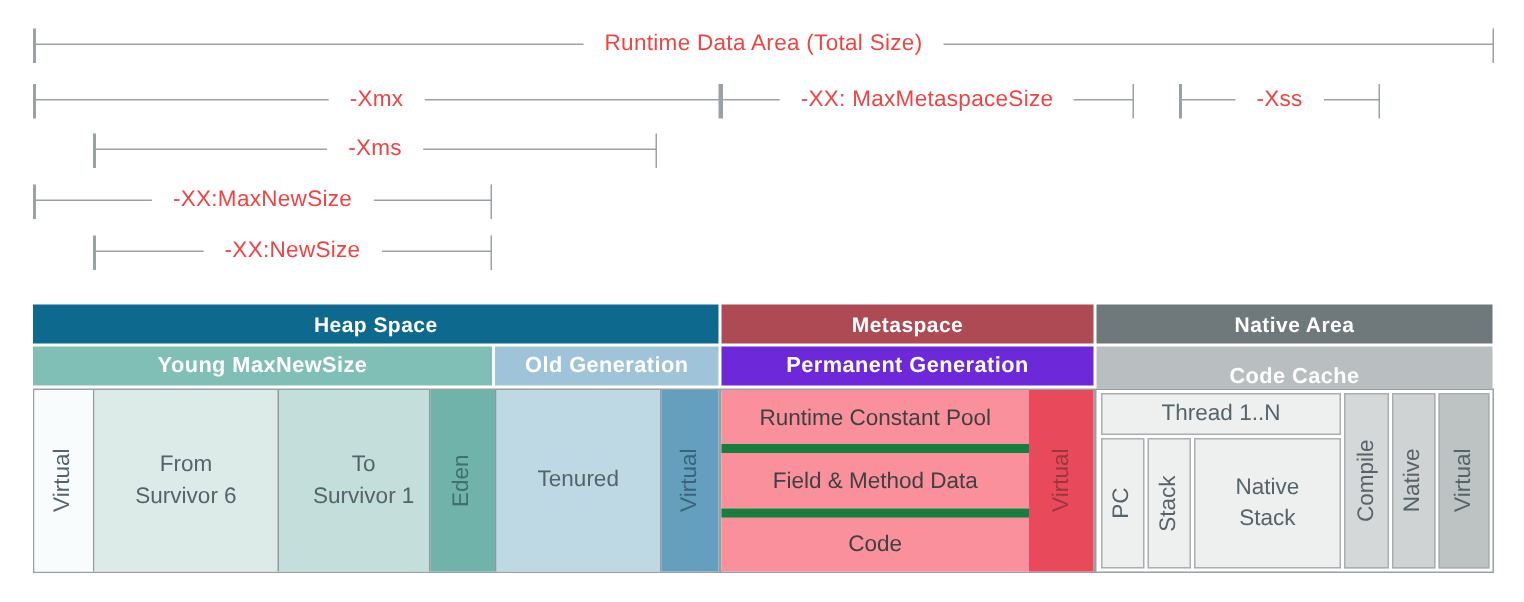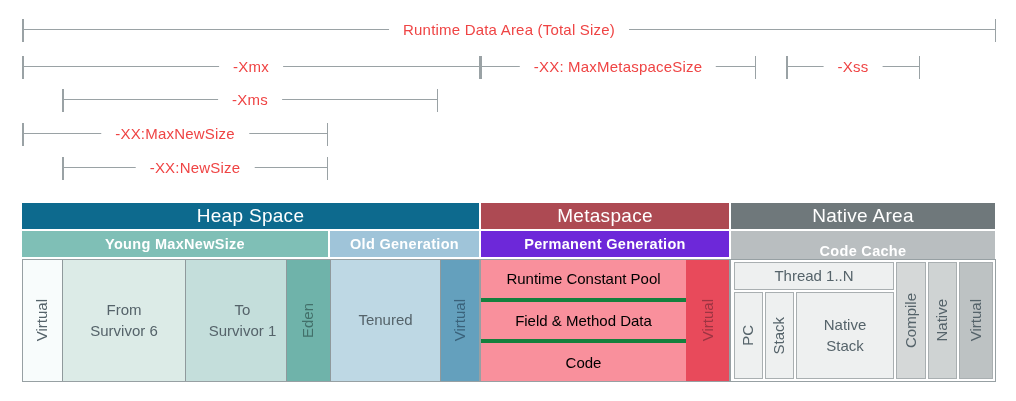--- a/index.html
+++ b/index.html
@@ -23,21 +23,21 @@
   #b-xmx{left:22px;width:458px;top:66px;}
   #b-maxmeta{left:480px;width:276px;top:66px;}
   #b-xss{left:786px;width:134px;top:66px;}
   #b-xms{left:62px;width:376px;top:99px;}
   #b-maxnew{left:22px;width:306px;top:133px;}
   #b-newsize{left:62px;width:266px;top:167px;}
 
   
   .cell{position:absolute;display:flex;align-items:center;justify-content:center;
         box-sizing:border-box;text-align:center;}
-  .hdr{font-weight:normal;color:#ffffff;font-size:19px;letter-spacing:.3px;}
+  .hdr{font-weight:bold;color:#ffffff;font-size:14px;letter-spacing:.3px;}
   .sub{font-weight:bold;color:#ffffff;font-size:14.5px;letter-spacing:.3px;}
 
   #h-heap   {left:22px; top:203px;width:457px;height:26px;background:#0d6a8e;}
   #h-meta   {left:481px;top:203px;width:248px;height:26px;background:#ad4a53;}
   #h-native {left:731px;top:203px;width:264px;height:26px;background:#6f787b;}
 
   #s-young  {left:22px; top:231px;width:306px;height:26px;background:#7fbfb6;}
   #s-old    {left:330px;top:231px;width:149px;height:26px;background:#9fc4d9;}
   #s-perm   {left:481px;top:231px;width:248px;height:26px;background:#6d28d9;}
   #s-cache  {left:731px;top:231px;width:264px;height:39px;background:#b9bec0;text-align:right;}
@@ -57,22 +57,22 @@
 
   #c-virt-l {flex:0 0 40px;background:#f8fcfc;}
   #c-surv0  {flex:0 0 123px;background:#dcebe7;}
   #c-surv1  {flex:0 0 101px;background:#c4dedb;padding-left:13px;}
   #c-eden   {flex:0 0 44px;background:#6fb3aa;color:#42706a;}
   #c-tenured{flex:0 0 110px;background:#bed8e4;}
   #c-virt-b {flex:1;background:#64a0bd;color:#3a627b;}
 
   #meta-rows{flex:1;display:flex;flex-direction:column;}
   .mrow{flex:1;display:flex;align-items:center;justify-content:center;
-        background:#f9909c;font-size:15px;color:#000000;}
-  .mrow + .mrow{border-top:4px solid #15803d;}
+        background:#f9909c;font-size:15px;color:#404040;}
+  .mrow + .mrow{border-top:6px solid #15803d;}
   #c-virt-r {flex:0 0 43px;display:flex;align-items:center;justify-content:center;
              background:#e84a5b;color:#9c3442;font-size:15px;}
 
   .nbox{position:absolute;display:flex;align-items:center;justify-content:center;
         box-sizing:border-box;border:1px solid #a9afb1;background:#eef0f0;
         font-size:15px;color:#55636a;text-align:center;line-height:1.35;}
   #n-thread {left:3px; top:2px; width:160px;height:28px;}
   #n-pc     {left:3px; top:32px;width:29px;height:87px;}
   #n-stack  {left:34px;top:32px;width:29px;height:87px;}
   #n-nstack {left:65px;top:32px;width:98px;height:87px;}

